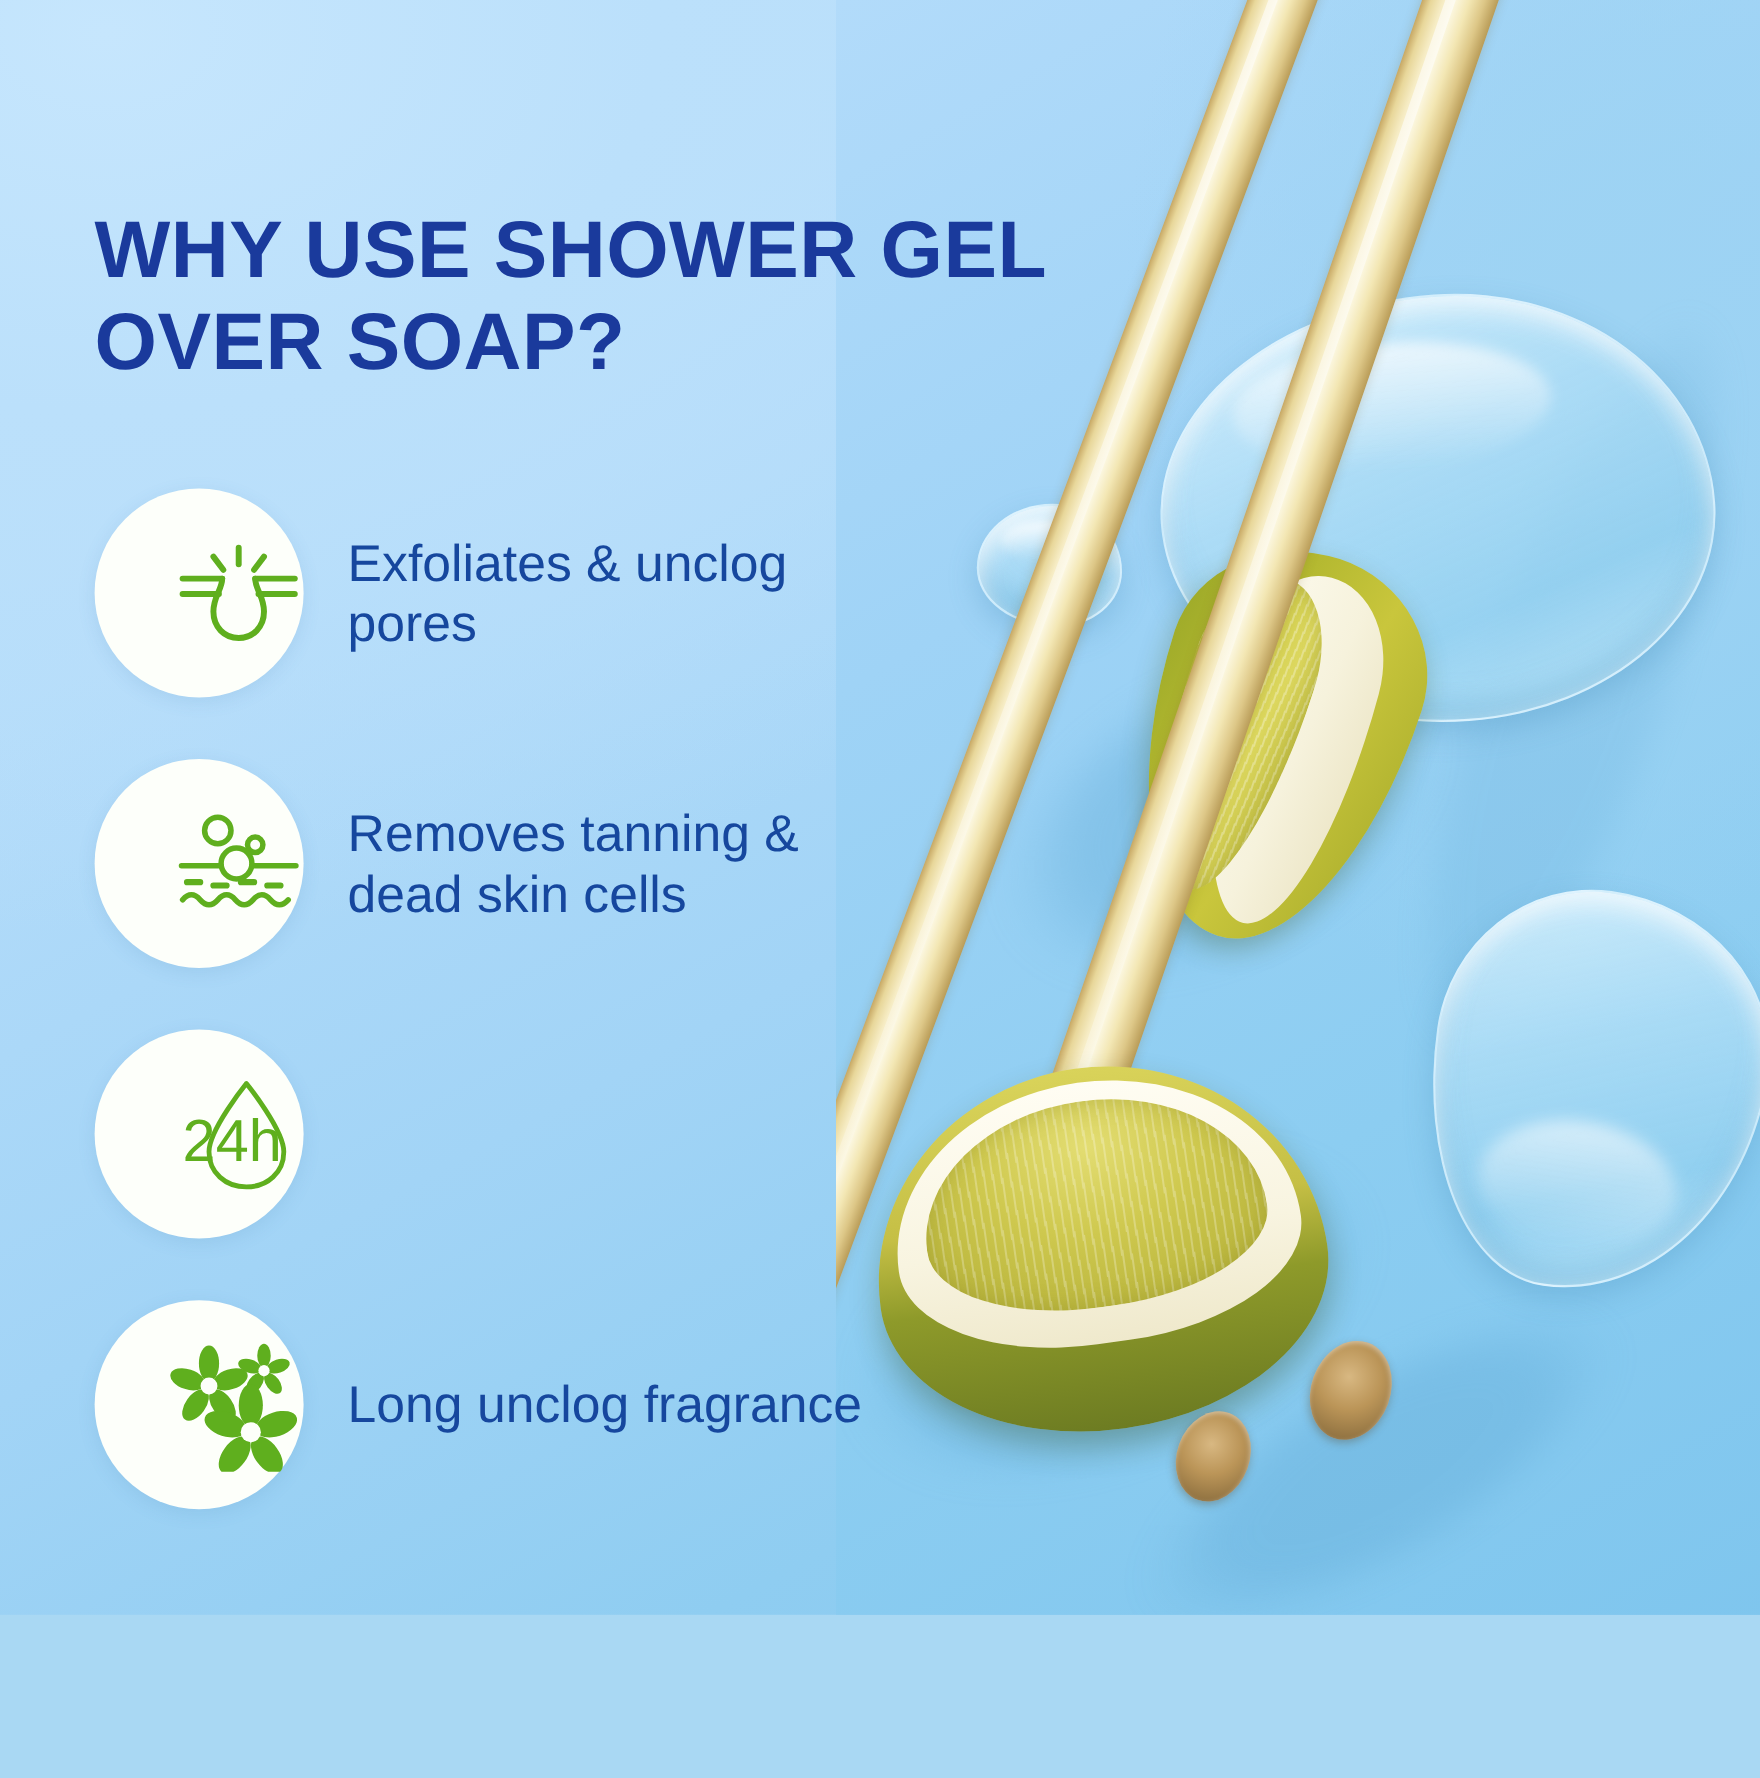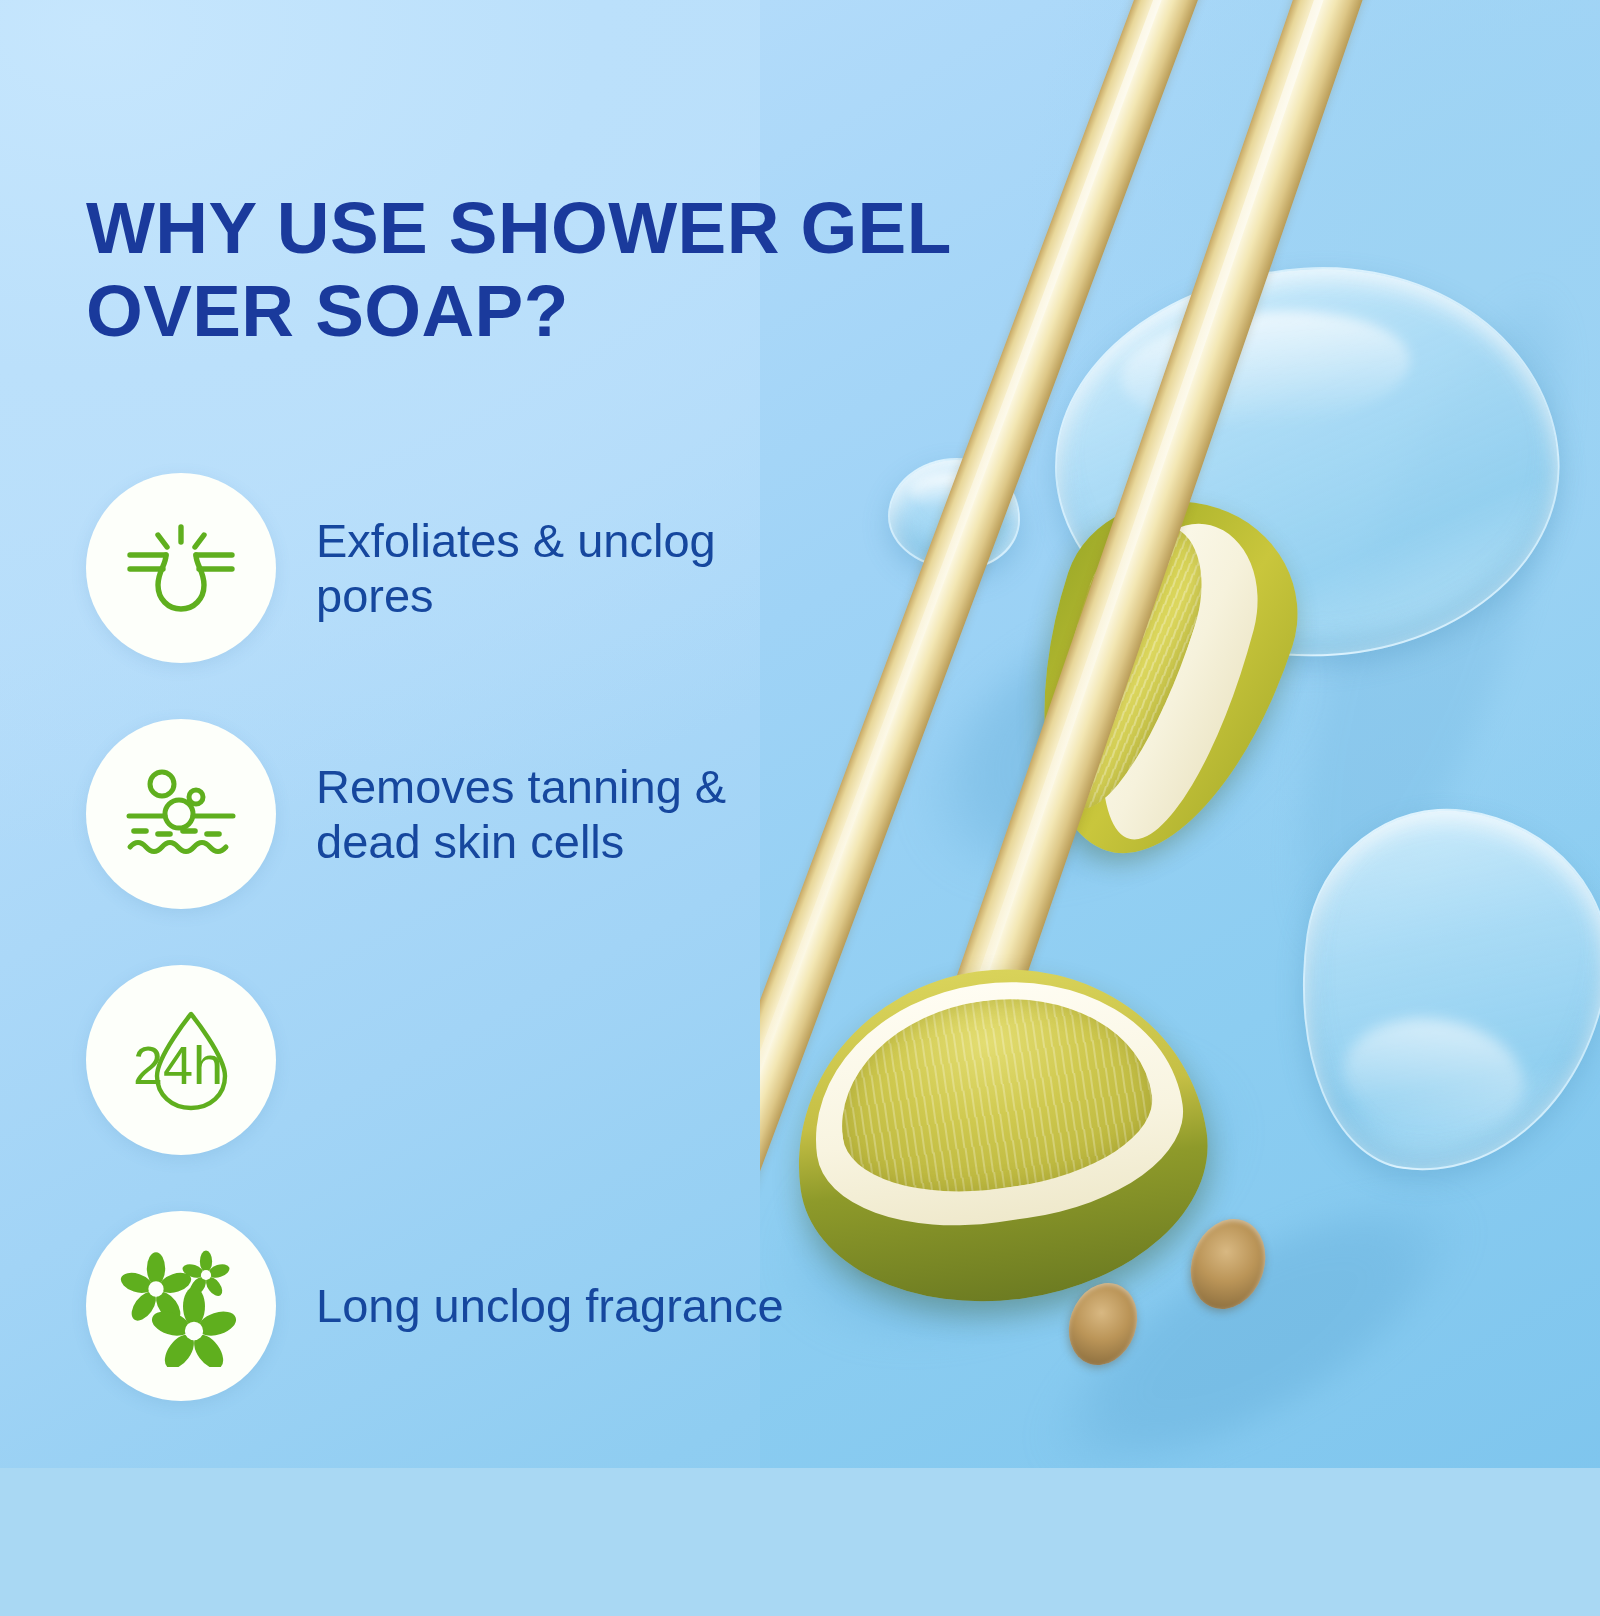--- a/index.html
+++ b/index.html
@@ -147,26 +147,26 @@
   }
 
   
   .headline{
     position:absolute;left:86px;top:186px;width:980px;
     color:#1a3a9c;font-weight:800;font-size:73px;line-height:1.14;
     letter-spacing:.4px;text-transform:uppercase;
   }
   .headline .l2{display:block;}
 
-  .benefits{position:absolute;left:86px;top:473px;width:700px;}
+  .benefits{position:absolute;left:86px;top:444px;width:700px;}
   .row{display:flex;align-items:center;height:190px;margin-bottom:56px;}
   .circle{
     width:190px;height:190px;border-radius:50%;
     background:#fdfffa;flex:0 0 190px;
-    display:flex;align-items:center;justify-content:center;
+    display:flex;align-items:center;justify-content:flex-end;
     box-shadow:0 4px 16px rgba(70,130,175,.14);
   }
   .circle svg{display:block;}
   .label{
     margin-left:40px;color:#16479e;font-size:47px;line-height:1.18;
     font-weight:400;max-width:470px;
   }
 </style>
 </head>
 <body>

